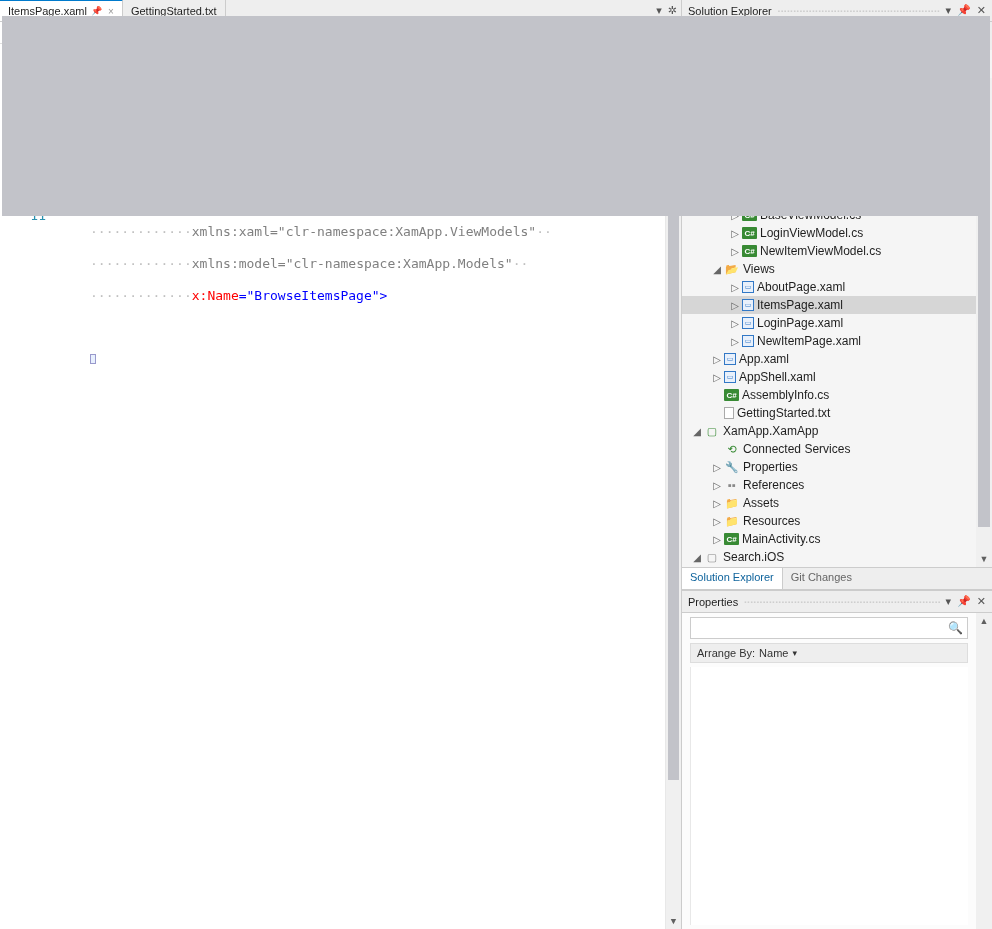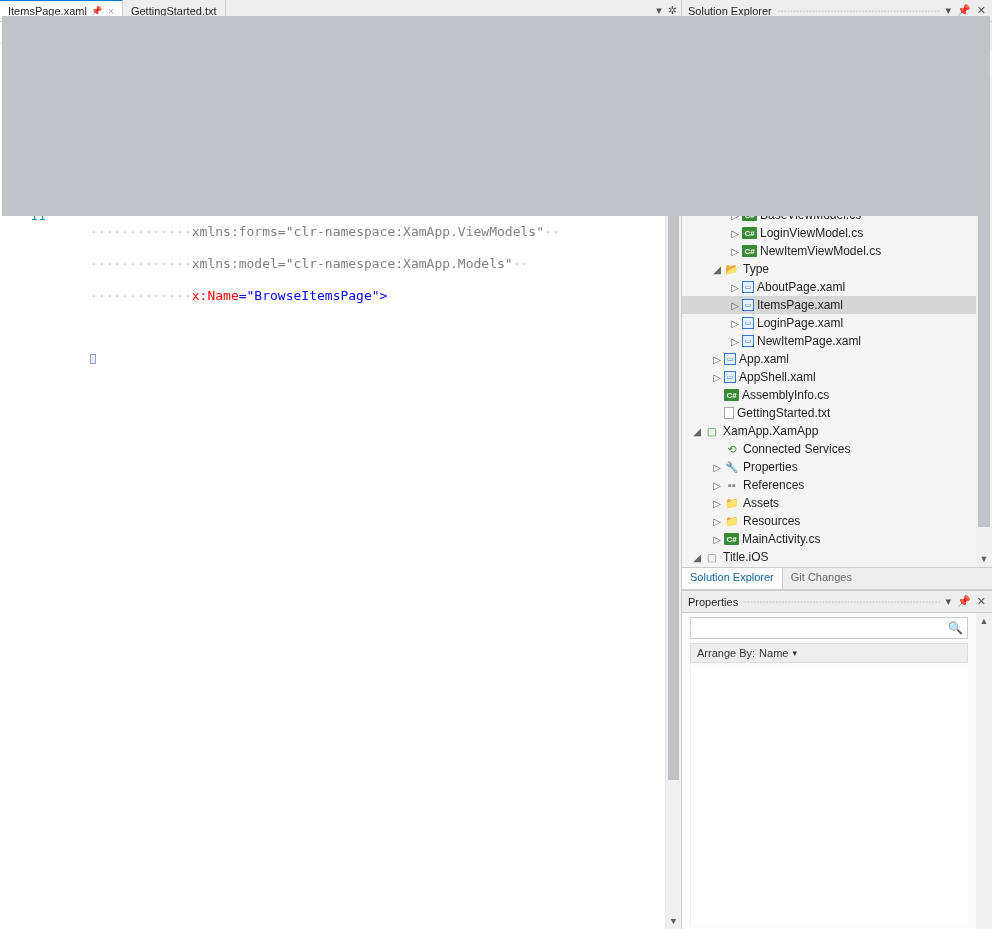--- a/index.html
+++ b/index.html
@@ -137,21 +137,21 @@
       <div style="width:14px;position:relative">
         <div style="position:absolute;top:20px;left:1px;width:9px;height:9px;border:1px solid #999;font-size:8px;line-height:7px;text-align:center;color:#666;cursor:pointer">−</div>
         <div class="change-bar" style="top:132px;height:32px"></div>
       </div>
       <div class="code">
 <div class="code-line"><span class="c-blue">&lt;?</span><span class="c-dkred">xml</span><span class="c-light">·</span><span class="c-attr">version</span><span class="c-blue">="1.0"</span><span class="c-light">·</span><span class="c-attr">encoding</span><span class="c-blue">="utf-8"</span><span class="c-light">·</span><span class="c-blue">?&gt;</span></div>
 <div class="code-line"><span class="c-blue">&lt;</span><span class="c-dkred">ContentPage</span><span class="c-light">·</span><span class="c-attr">xmlns</span><span class="c-blue">=</span><span class="c-blue">"http://xamarin.com/schemas/2014/forms"</span></div>
 <div class="code-line"><span class="c-light">·············</span><span class="c-attr">xmlns</span><span class="c-attr">:</span><span class="c-attr">x</span><span class="c-blue">=</span><span class="c-blue">"http://schemas.microsoft.com/winfx/2009/xaml"</span></div>
 <div class="code-line"><span class="c-light">·············</span><span class="c-attr">x</span><span class="c-attr">:</span><span class="c-attr">Class</span><span class="c-blue">=</span><span class="c-blue">"XamApp.Views.ItemsPage"</span></div>
 <div class="code-line"><span class="c-light">·············</span><span class="c-attr">Title</span><span class="c-blue">="</span><span class="c-dkred">{</span><span class="c-dkred">Binding</span><span class="c-light">·</span><span class="c-dkred">Title</span><span class="c-dkred">}</span><span class="c-blue">"</span></div>
-<div class="code-line"><span class="c-light">·············</span><span class="c-gray">xmlns</span><span class="c-gray">:</span><span class="c-gray">forms</span><span class="c-gray">=</span><span class="c-gray">"clr-namespace:XamApp.ViewModels"</span><span class="c-light">··</span></div>
+<div class="code-line"><span class="c-light">·············</span><span class="c-gray">xmlns</span><span class="c-gray">:</span><span class="c-gray">xaml</span><span class="c-gray">=</span><span class="c-gray">"clr-namespace:XamApp.ViewModels"</span><span class="c-light">··</span></div>
 <div class="code-line"><span class="c-light">·············</span><span class="c-gray">xmlns</span><span class="c-gray">:</span><span class="c-gray">model</span><span class="c-gray">=</span><span class="c-gray">"clr-namespace:XamApp.Models"</span><span class="c-light">··</span></div>
 <div class="code-line"><span class="c-light">·············</span><span class="c-attr">x</span><span class="c-attr">:</span><span class="c-attr">Name</span><span class="c-blue">=</span><span class="c-blue">"BrowseItemsPage"</span><span class="c-blue">&gt;</span></div>
 <div class="code-line"></div>
 <div class="code-line"><span style="background:#e8f0fe;border:1px solid #99c;width:6px;height:10px;display:inline-block"></span></div>
       </div>
       <div class="scroll-v">
         <div class="scroll-arrow">▲</div>
         <div style="position:absolute;top:20px;left:3px;right:3px;height:6px;background:#8ed08e"></div>
         <div class="scroll-thumb" style="top:16px;height:720px"></div>
         <div class="scroll-arrow" style="position:absolute;bottom:0;width:100%">▼</div>
@@ -237,21 +237,21 @@
           <span>LoginViewModel.cs</span>
         </div>
       <div class="tree-row" style="padding-left:46px">
           <span class="tw">▷</span>
           <span class="ticon ic-csfile">C#</span>
           <span>NewItemViewModel.cs</span>
         </div>
       <div class="tree-row" style="padding-left:28px">
           <span class="tw">◢</span>
           <span class="ticon ic-folder">📂</span>
-          <span>Type</span>
+          <span>Views</span>
         </div>
       <div class="tree-row" style="padding-left:46px">
           <span class="tw">▷</span>
           <span class="ticon ic-xaml">▭</span>
           <span>AboutPage.xaml</span>
         </div>
       <div class="tree-row selected" style="padding-left:46px">
           <span class="tw">▷</span>
           <span class="ticon ic-xaml">▭</span>
           <span>ItemsPage.xaml</span>
@@ -317,21 +317,21 @@
           <span>Resources</span>
         </div>
       <div class="tree-row" style="padding-left:28px">
           <span class="tw">▷</span>
           <span class="ticon ic-csfile">C#</span>
           <span>MainActivity.cs</span>
         </div>
       <div class="tree-row" style="padding-left:8px">
           <span class="tw">◢</span>
           <span class="ticon" style="color:#888">▢</span>
-          <span>Title.iOS</span>
+          <span>Search.iOS</span>
         </div>
 
       <div class="tree-scroll">
         <div class="scroll-arrow">▲</div>
         <div class="scroll-thumb" style="top:16px;bottom:40px"></div>
         <div class="scroll-arrow" style="margin-top:auto">▼</div>
       </div>
     </div>
 
     <div class="panel-tabs">

